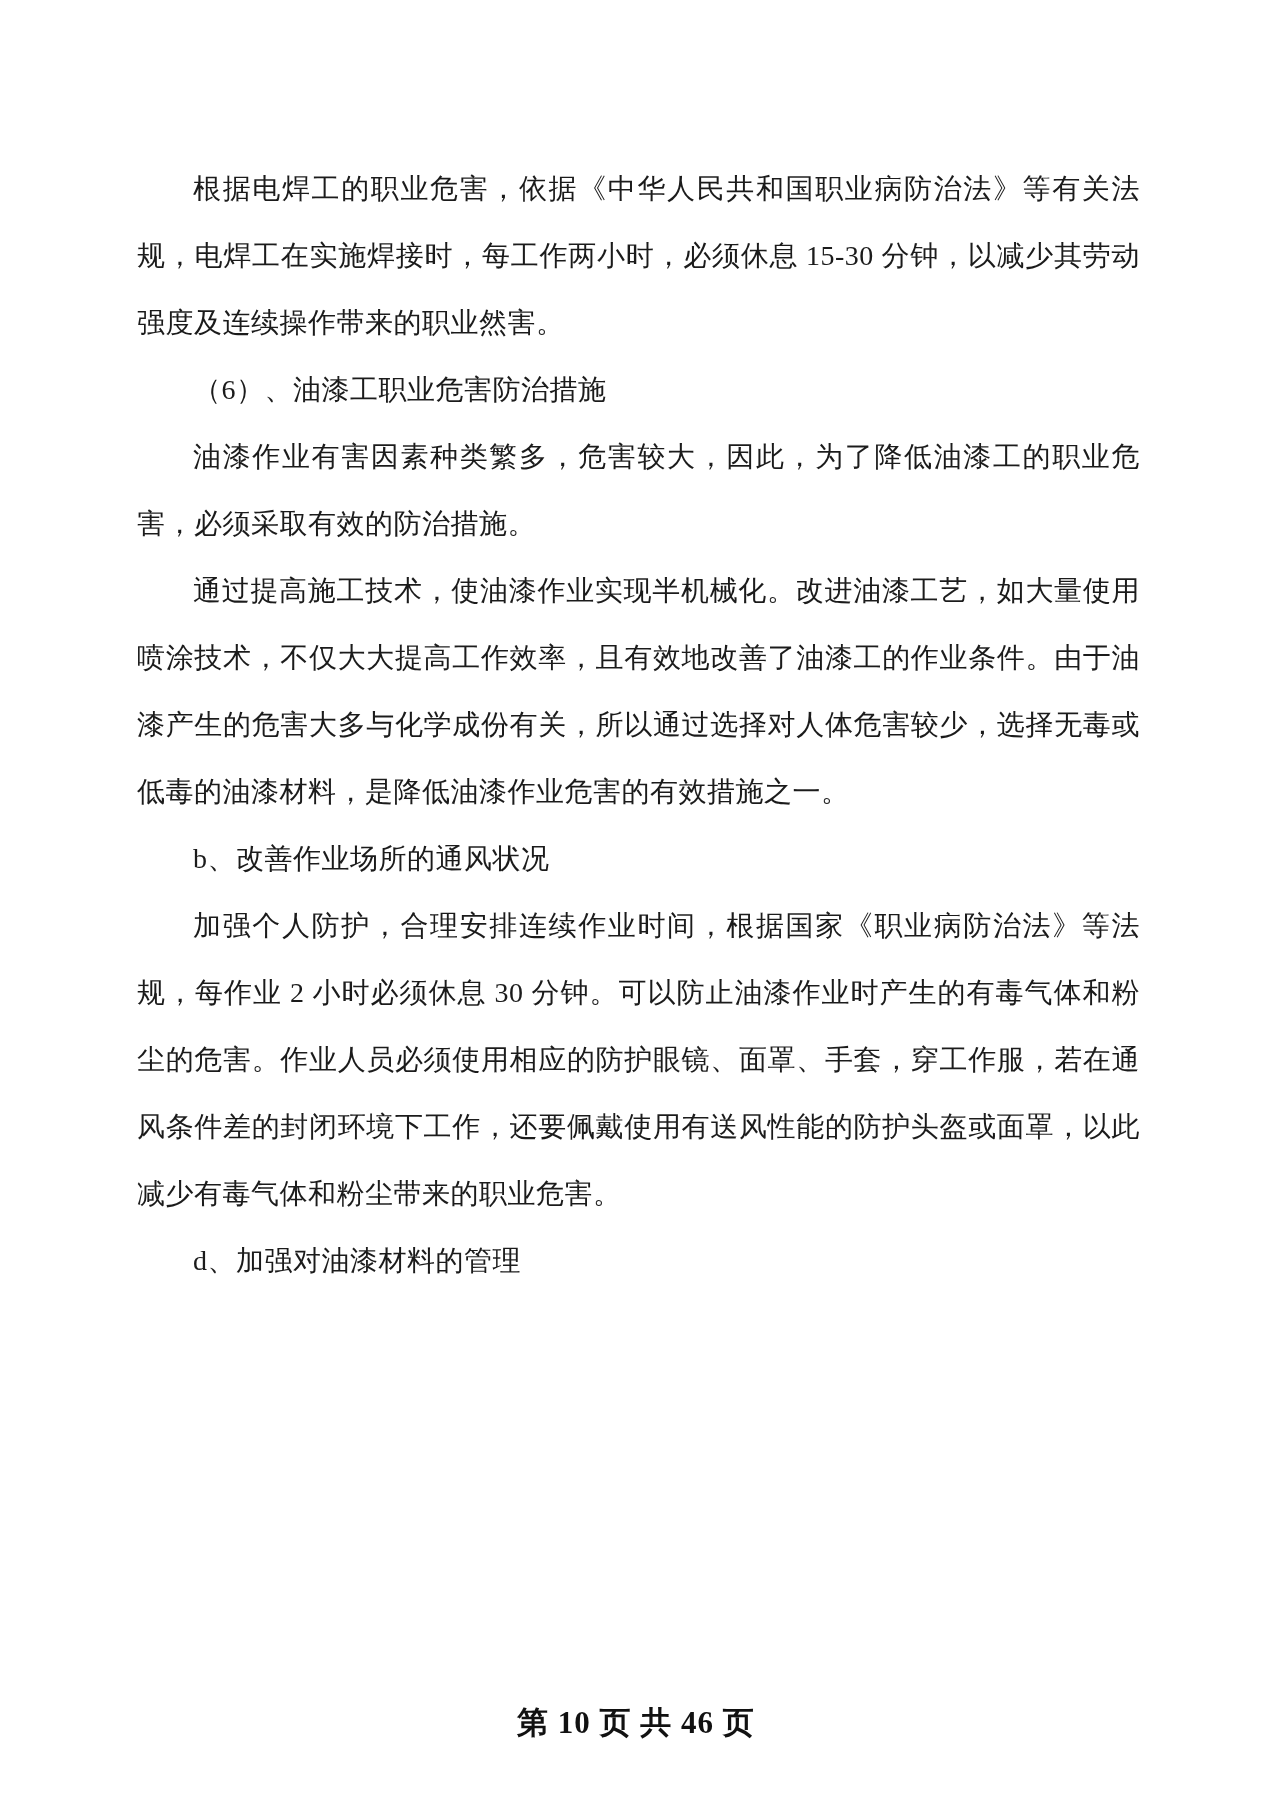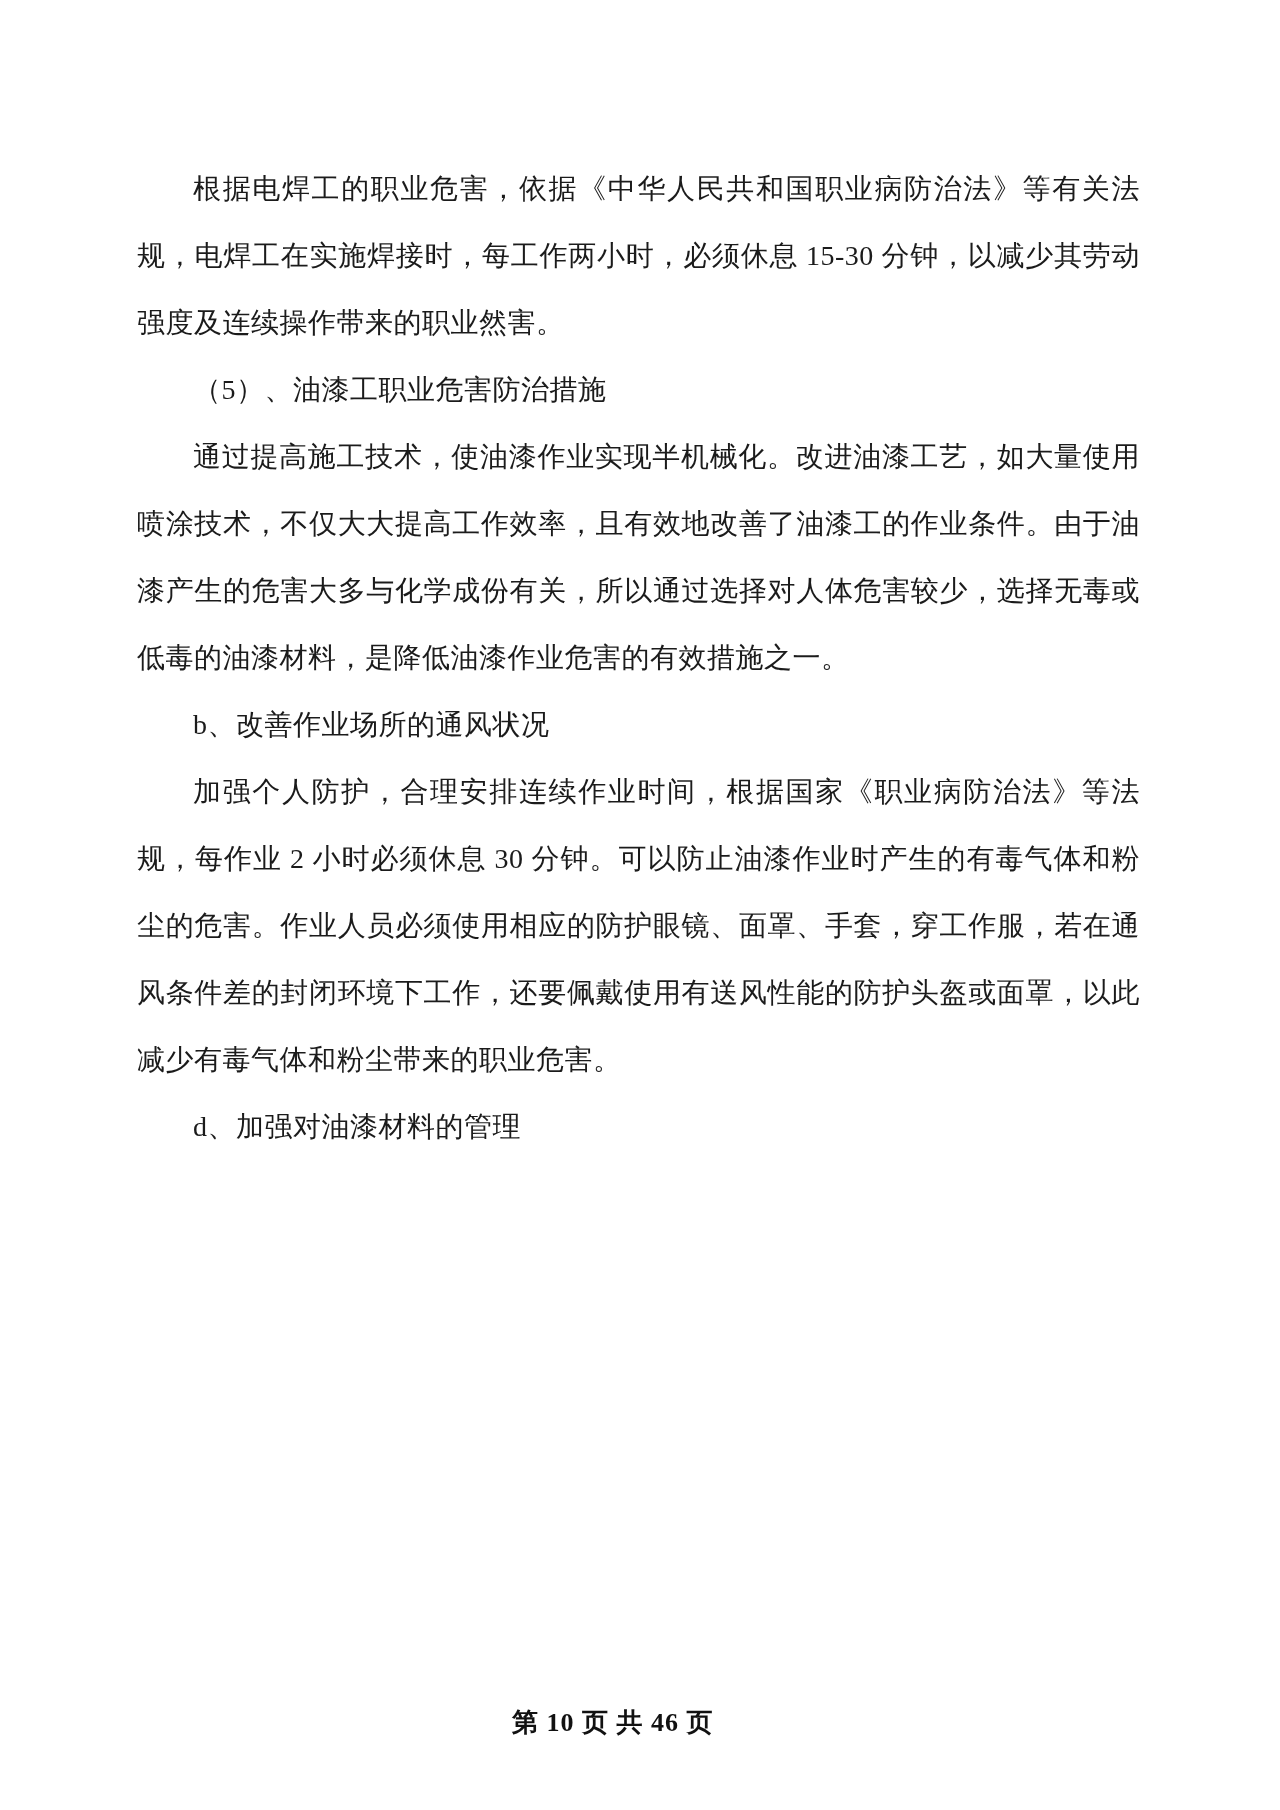--- a/index.html
+++ b/index.html
@@ -28,36 +28,37 @@
   }
   .body-text p {
     margin: 0;
     padding: 0;
     text-indent: 56px; 
   }
   .footer {
     position: absolute;
     left: 482px;
     top: 1681px;
-    font-size: 26px;
+    font-size: 31px;
     line-height: 28px;
     font-weight: bold;
     color: #111111;
     white-space: pre;
     letter-spacing: 1px;
   }
 </style>
 </head>
 <body>
 
 <div class="page">
 
   <div class="body-text">
     <p>根据电焊工的职业危害，依据《中华人民共和国职业病防治法》等有关法规，电焊工在实施焊接时，每工作两小时，必须休息 15-30 分钟，以减少其劳动强度及连续操作带来的职业然害。</p>
-    <p>（5）、油漆工职业危害防治措施</p>
+    <p>（6）、油漆工职业危害防治措施</p>
+    <p>油漆作业有害因素种类繁多，危害较大，因此，为了降低油漆工的职业危害，必须采取有效的防治措施。</p>
     <p>通过提高施工技术，使油漆作业实现半机械化。改进油漆工艺，如大量使用喷涂技术，不仅大大提高工作效率，且有效地改善了油漆工的作业条件。由于油漆产生的危害大多与化学成份有关，所以通过选择对人体危害较少，选择无毒或低毒的油漆材料，是降低油漆作业危害的有效措施之一。</p>
     <p>b、改善作业场所的通风状况</p>
     <p>加强个人防护，合理安排连续作业时间，根据国家《职业病防治法》等法规，每作业 2 小时必须休息 30 分钟。可以防止油漆作业时产生的有毒气体和粉尘的危害。作业人员必须使用相应的防护眼镜、面罩、手套，穿工作服，若在通风条件差的封闭环境下工作，还要佩戴使用有送风性能的防护头盔或面罩，以此减少有毒气体和粉尘带来的职业危害。</p>
     <p>d、加强对油漆材料的管理</p>
   </div>
 
   <div class="footer">
     <span>第 10 页 共 46 页</span>
   </div>
 

